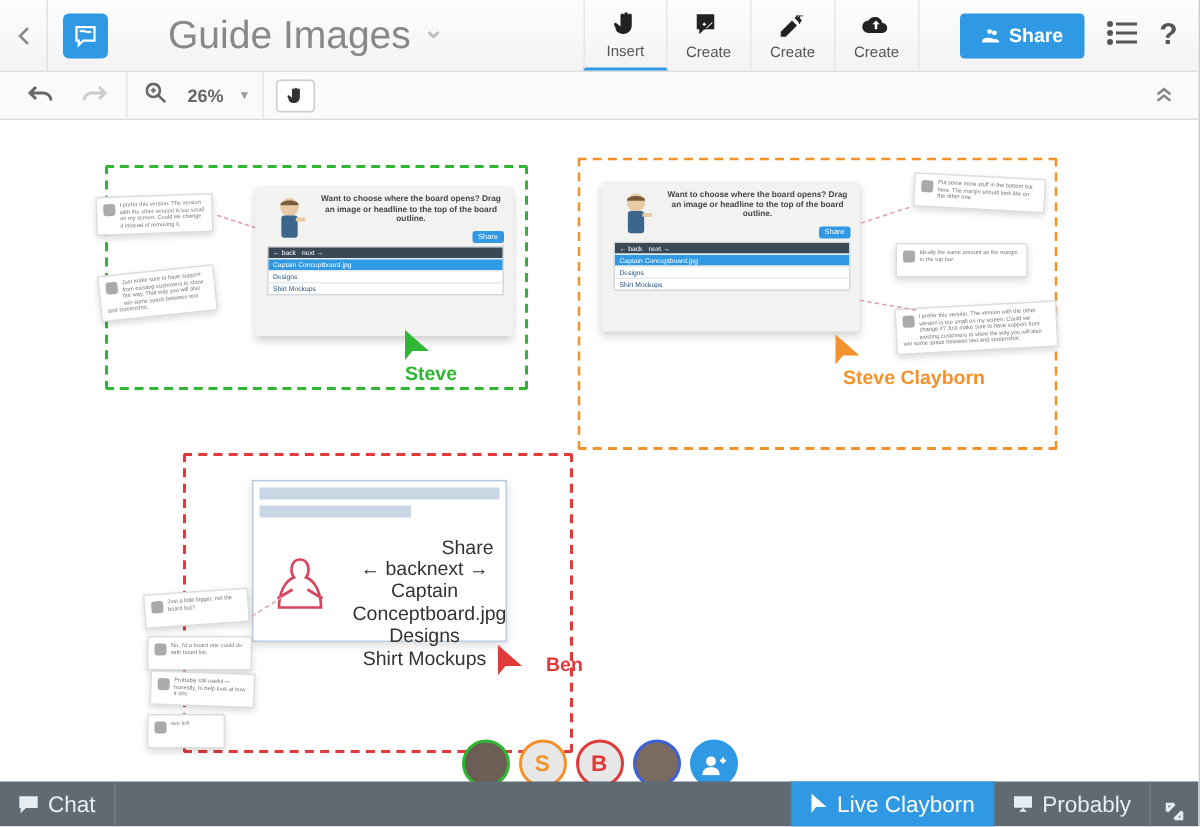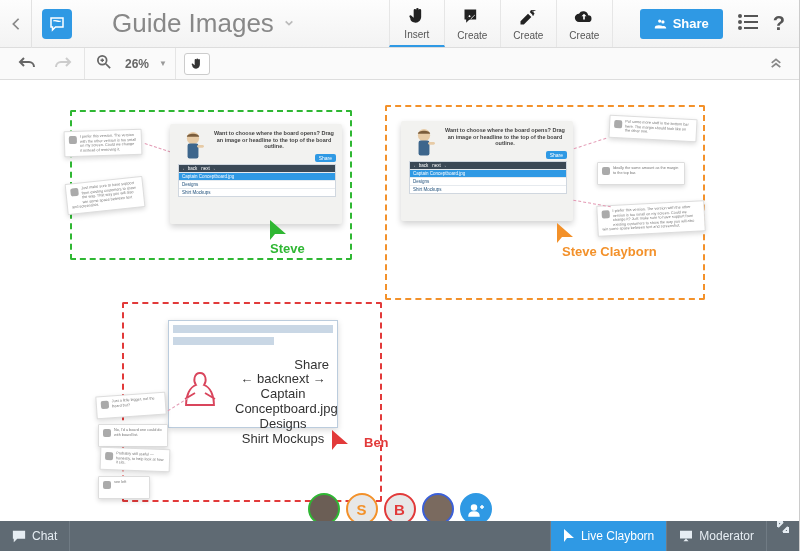--- a/index.html
+++ b/index.html
@@ -81,21 +81,21 @@
   .avatars-row { position:absolute; left:0; right:0; bottom:26px; display:flex; justify-content:center; gap:6px; }
   .av { width:32px; height:32px; border-radius:50%; border:2px solid #2fb733; background:#999 center/cover; display:flex; align-items:center; justify-content:center; font-size:15px; font-weight:bold; color:#fff; }
   .av.b1 { border-color:#f3912a; }
   .av.b2 { border-color:#e23a3a; }
   .av.b3 { border-color:#3b60d8; }
   .av.add { background:#2f99e4; border-color:#2f99e4; }
   .av.p1 { background:#6b5e55; }
   .av.p4 { background:#7a6a5f; }
 
   
-  .bottom-bar { position:absolute; left:0; right:0; bottom:0; height:30px; background:#5f6a73; color:#e6edf3; display:flex; align-items:flex-start; font-size:12px; }
+  .bottom-bar { position:absolute; left:0; right:0; bottom:0; height:30px; background:#5f6a73; color:#e6edf3; display:flex; align-items:flex-end; font-size:15px; }
   .bottom-bar .btn { display:flex; align-items:center; gap:6px; height:100%; padding:0 12px; cursor:pointer; border-right:1px solid #707b84; }
   .bottom-bar .btn.active { background:#2f99e4; color:#fff; }
   .bottom-bar .spacer { flex:1; border-right:1px solid #707b84; height:100%; }
   .bottom-bar .exp { padding:0 10px; cursor:pointer; }
 
   
   .svg-ic { width:22px; height:20px; }
 </style>
 </head>
 <body>
@@ -373,20 +373,20 @@
   <div class="btn active">
     <svg width="12" height="14" viewBox="0 0 12 14">
         <path fill="#fff" d="M1 0v13l3-4h7z"></path>
       </svg>
     <span>Live Clayborn</span>
   </div>
   <div class="btn">
     <svg width="14" height="12" viewBox="0 0 16 14">
         <path fill="#e6edf3" d="M1 1h14v9H1zM5 13l3-3 3 3"></path>
       </svg>
-    <span>Moderator</span>
+    <span>Probably</span>
   </div>
   <div class="exp">
     <svg width="12" height="12" viewBox="0 0 12 12">
         <path fill="none" stroke="#e6edf3" stroke-width="2" d="M1 6l5-5M6 1H1v5M11 6l-5 5M6 11h5V6"></path>
       </svg>
   </div>
 </div>
 
 </body></html>

